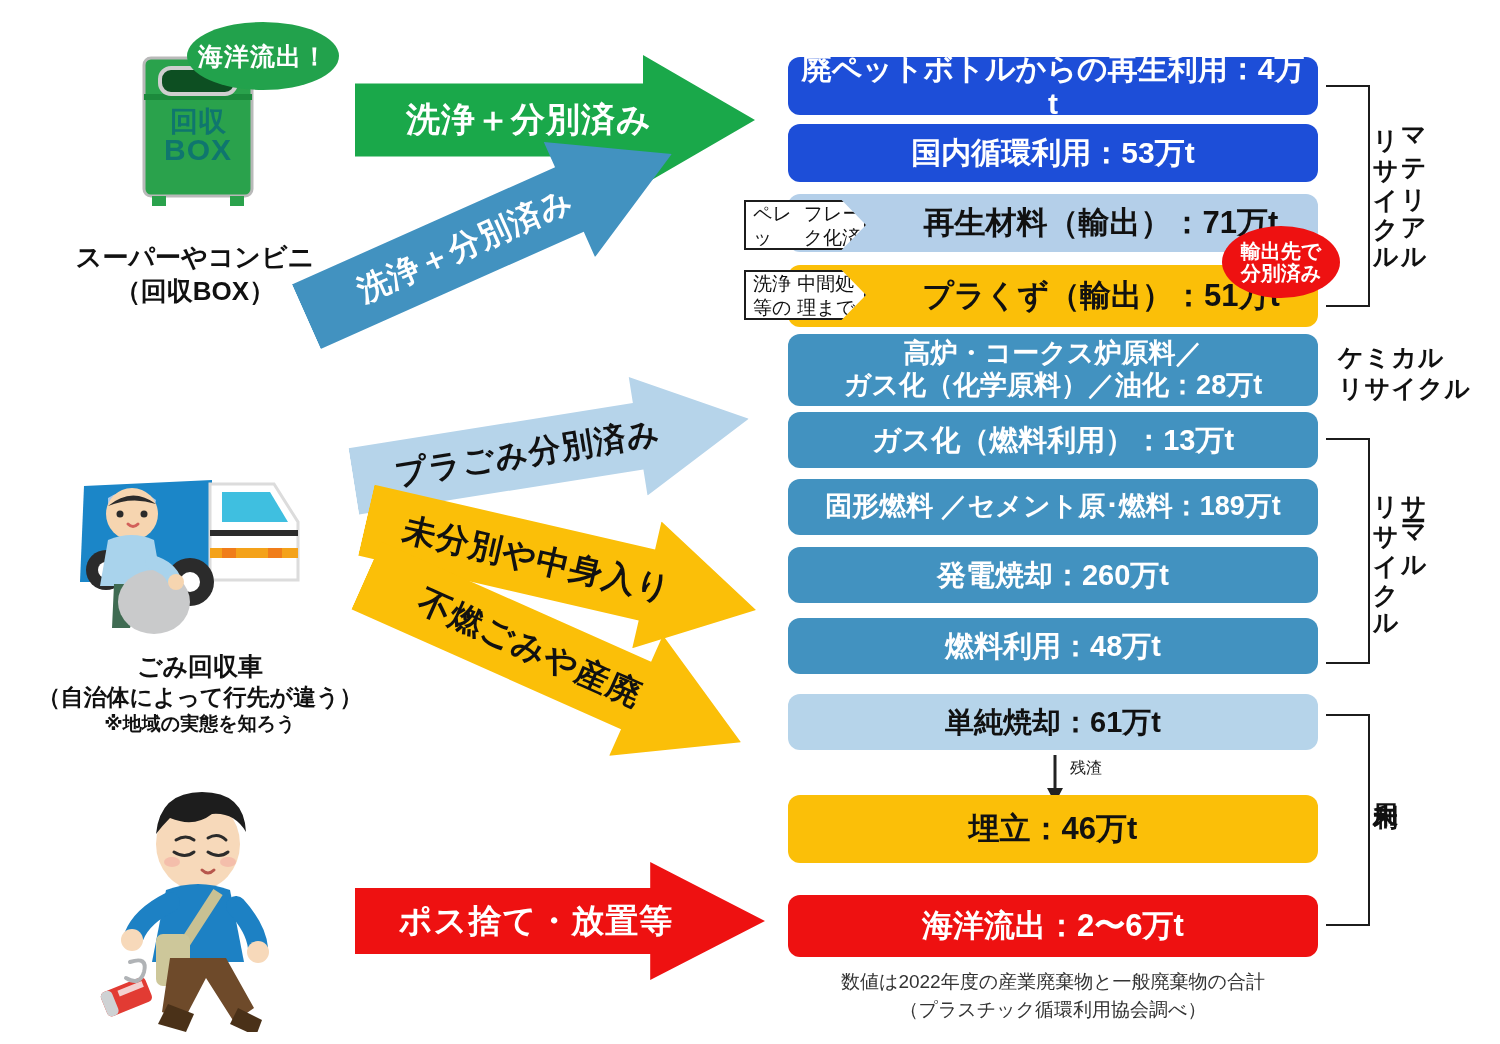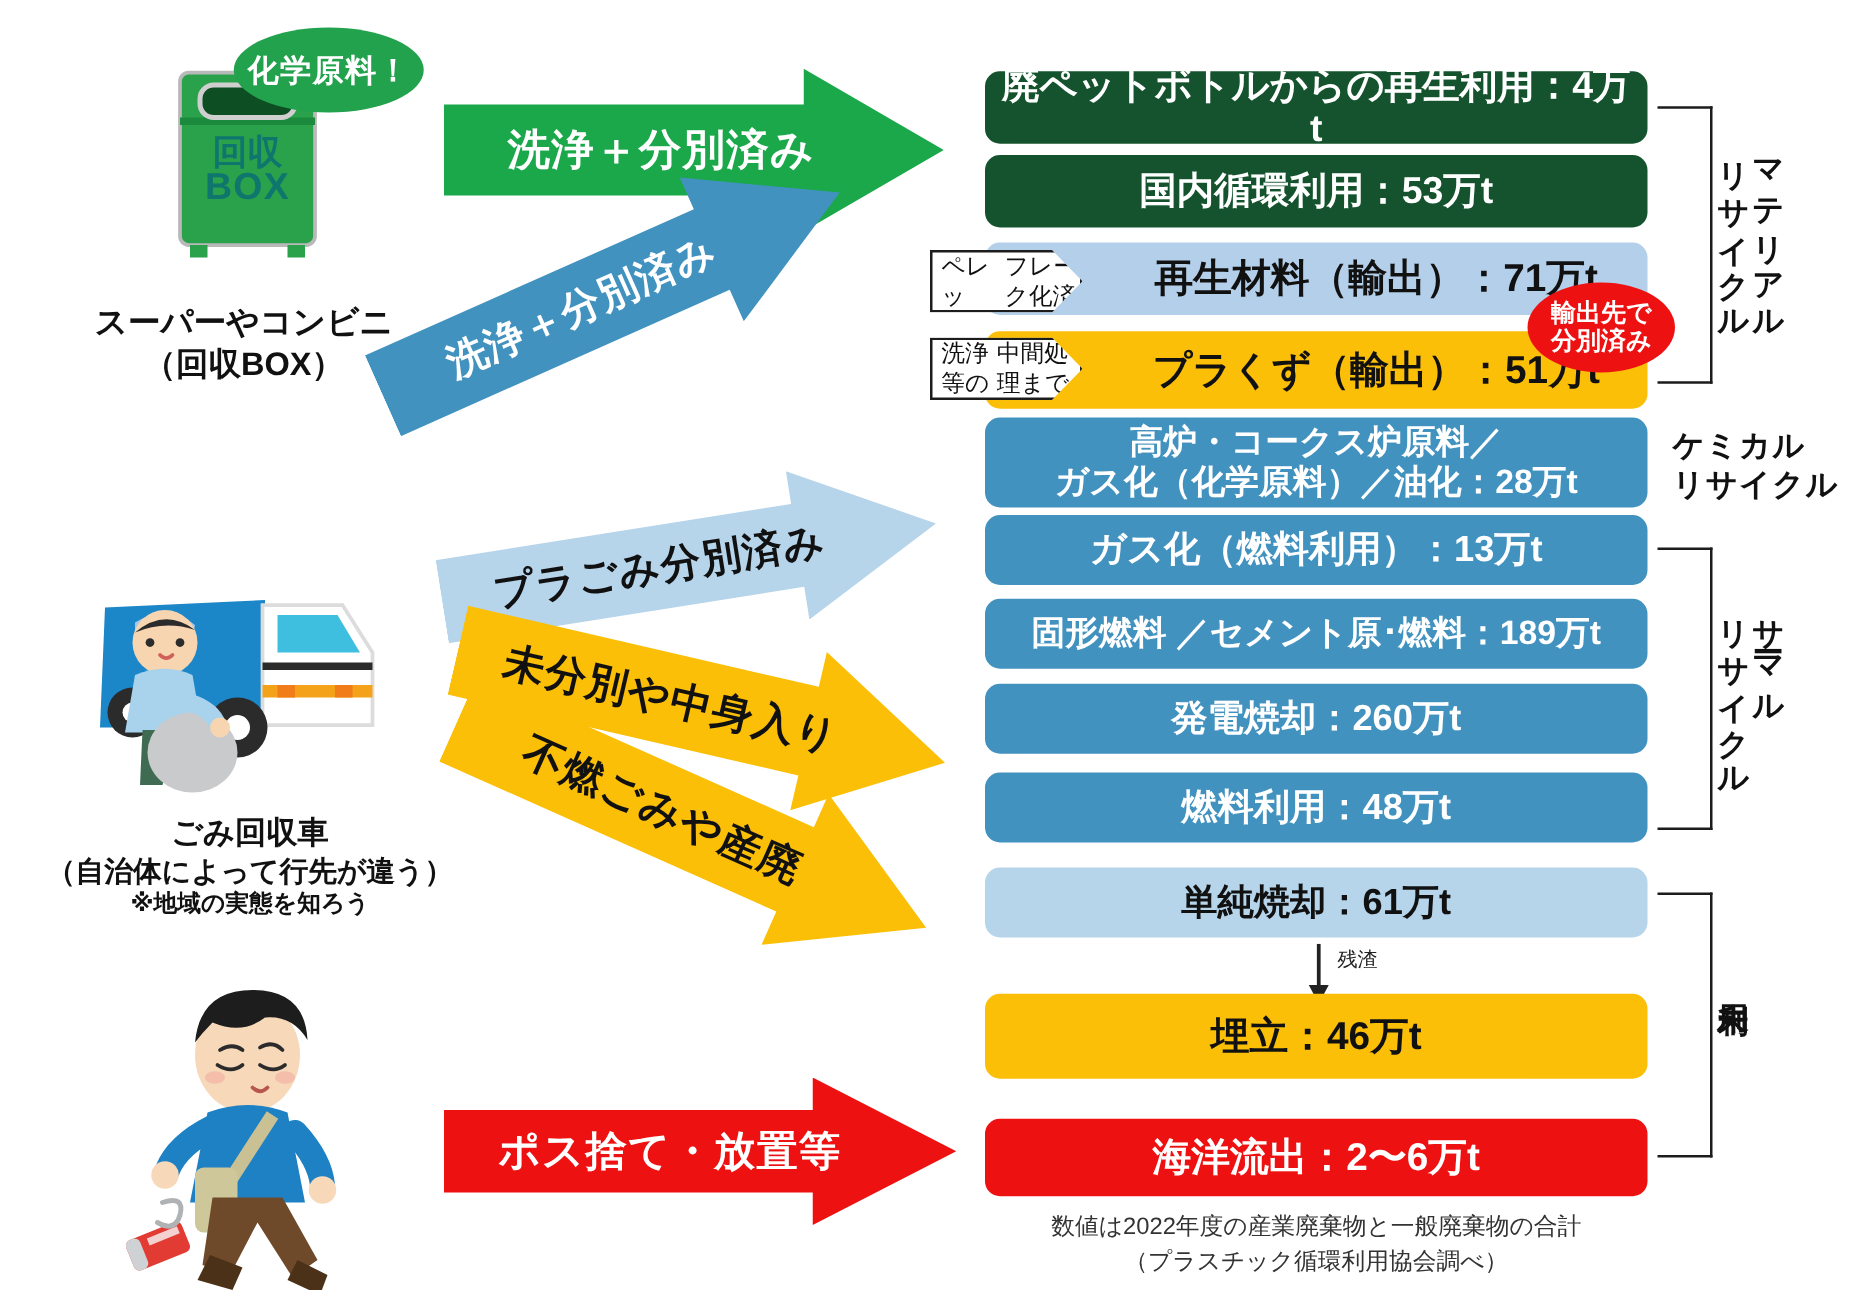--- a/index.html
+++ b/index.html
@@ -26,21 +26,21 @@
     display: flex;
     align-items: center;
     justify-content: center;
     border-radius: 12px;
     box-sizing: border-box;
     font-weight: bold;
     line-height: 1.18;
     text-align: center;
     padding: 0 10px;
   }
-  .bar.green   { background: #14532d; color: #ffffff; }
+  .bar.green   { background: #1d4ed8; color: #ffffff; }
   .bar.lblue   { background: #b4cfe9; color: #111111; }
   .bar.yellow  { background: #fbbf08; color: #111111; }
   .bar.mblue   { background: #4292c0; color: #ffffff; }
   .bar.pale    { background: #b6d4ea; color: #111111; }
   .bar.red     { background: #ee1111; color: #ffffff; }
 
   
   .arrow {
     position: absolute;
     display: flex;
@@ -166,21 +166,21 @@
       <rect x="22" y="18" width="76" height="26" rx="11" fill="#0d4f22" stroke="#cfcfcf" stroke-width="4"></rect>
       <rect x="14" y="146" width="14" height="10" fill="#2aa24c"></rect>
       <rect x="92" y="146" width="14" height="10" fill="#2aa24c"></rect>
     </svg>
     <div class="abs" style="left:0;top:58px;width:120px;text-align:center;color:#0f766e;font-weight:bold;font-size:28px;line-height:0.98;">
       <div>回収</div>
       <div style="font-size:30px;letter-spacing:1px;">BOX</div>
     </div>
   </div>
 
-  <div class="bubble" style="left:187px;top:22px;width:152px;height:68px;">化学原料！</div>
+  <div class="bubble" style="left:187px;top:22px;width:152px;height:68px;">海洋流出！</div>
 
   <div class="caption" style="left:30px;top:241px;width:330px;font-size:26px;">
     <div>スーパーやコンビニ</div>
     <div>（回収BOX）</div>
   </div>
 
   <div class="abs" style="left:62px;top:462px;width:270px;height:185px;">
     <svg width="270" height="185" viewBox="0 0 270 185">
 
       <path d="M22 24 L150 18 L150 120 L18 120 Z" fill="#1b86c8"></path>

